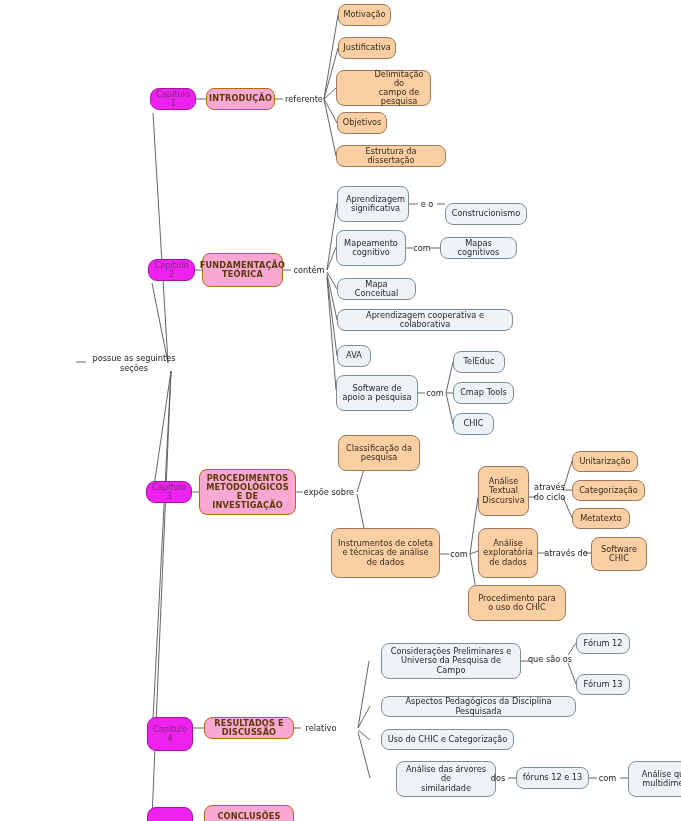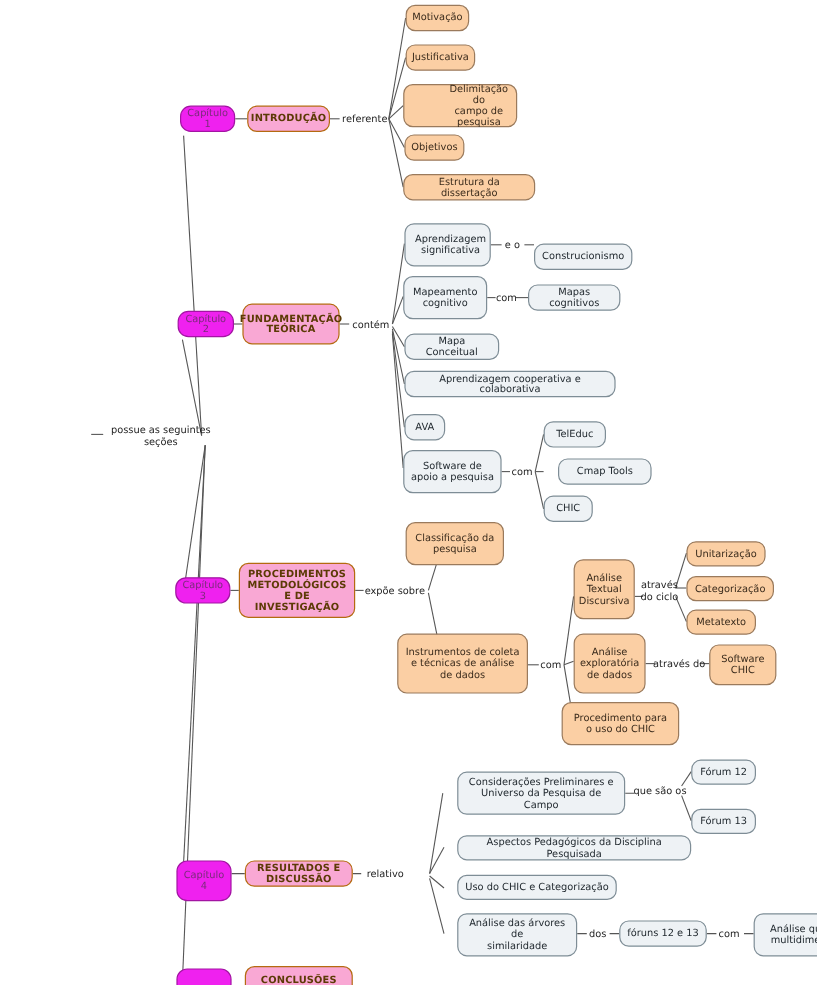--- a/index.html
+++ b/index.html
@@ -158,21 +158,21 @@
   <div class="node n-gray" style="left:440px;top:237px;width:77px;height:22px;">Mapas cognitivos</div>
 
   <div class="node n-gray" style="left:337px;top:278px;width:79px;height:22px;">Mapa Conceitual</div>
   <div class="node n-gray" style="left:337px;top:309px;width:176px;height:22px;">Aprendizagem cooperativa e colaborativa</div>
   <div class="node n-gray" style="left:337px;top:345px;width:34px;height:22px;">AVA</div>
 
   <div class="node n-gray" style="left:336px;top:375px;width:82px;height:36px;">Software de
 apoio a pesquisa</div>
   <div class="lbl" style="left:421px;top:389px;width:28px;">com</div>
   <div class="node n-gray" style="left:453px;top:351px;width:52px;height:22px;">TelEduc</div>
-  <div class="node n-gray" style="left:453px;top:382px;width:78px;height:22px;margin-left:12px;">Cmap Tools</div>
+  <div class="node n-gray" style="left:453px;top:382px;width:61px;height:22px;">Cmap Tools</div>
   <div class="node n-gray" style="left:453px;top:413px;width:41px;height:22px;">CHIC</div>
 
   <div class="node n-chap" style="left:146px;top:481px;width:46px;height:22px;">Capítulo 3</div>
   <div class="node n-title" style="left:199px;top:469px;width:97px;height:46px;">PROCEDIMENTOS
 METODOLÓGICOS
 E DE INVESTIGAÇÃO</div>
   <div class="lbl" style="left:300px;top:488px;width:58px;">expõe sobre</div>
 
   <div class="node n-peach" style="left:338px;top:435px;width:82px;height:36px;">Classificação da
 pesquisa</div>
@@ -207,21 +207,21 @@
 
   <div class="node n-gray" style="left:381px;top:643px;width:140px;height:36px;">Considerações Preliminares e
 Universo da Pesquisa de Campo</div>
   <div class="lbl" style="left:526px;top:655px;width:48px;">que são os</div>
   <div class="node n-gray" style="left:576px;top:633px;width:54px;height:21px;">Fórum 12</div>
   <div class="node n-gray" style="left:576px;top:674px;width:54px;height:21px;">Fórum 13</div>
 
   <div class="node n-gray" style="left:381px;top:696px;width:195px;height:21px;">Aspectos Pedagógicos da Disciplina Pesquisada</div>
   <div class="node n-gray" style="left:381px;top:729px;width:133px;height:21px;">Uso do CHIC e Categorização</div>
 
-  <div class="node n-gray" style="left:381px;top:761px;width:100px;height:36px;">Análise das árvores de
+  <div class="node n-gray" style="left:396px;top:761px;width:100px;height:36px;">Análise das árvores de
 similaridade</div>
   <div class="lbl" style="left:486px;top:774px;width:24px;">dos</div>
   <div class="node n-gray" style="left:516px;top:767px;width:73px;height:22px;">fóruns 12 e 13</div>
   <div class="lbl" style="left:594px;top:774px;width:27px;">com</div>
   <div class="node n-gray" style="left:628px;top:761px;width:75px;height:36px;font-size:8.2px;">Análise qua
 multidimen</div>
 
   <div class="node n-chap" style="left:147px;top:807px;width:46px;height:22px;"></div>
   <div class="node n-title" style="left:204px;top:805px;width:90px;height:24px;">CONCLUSÕES</div>
 

